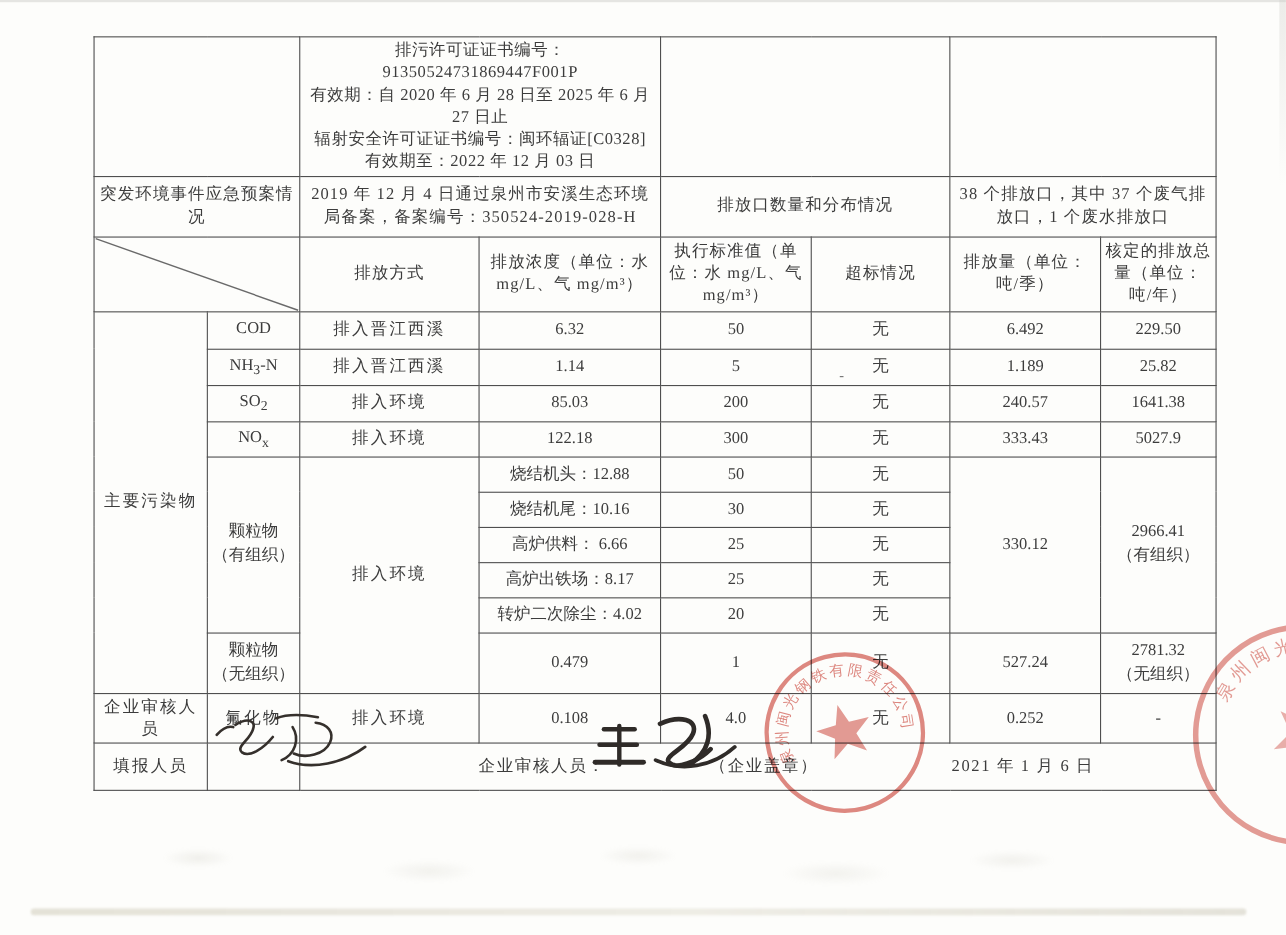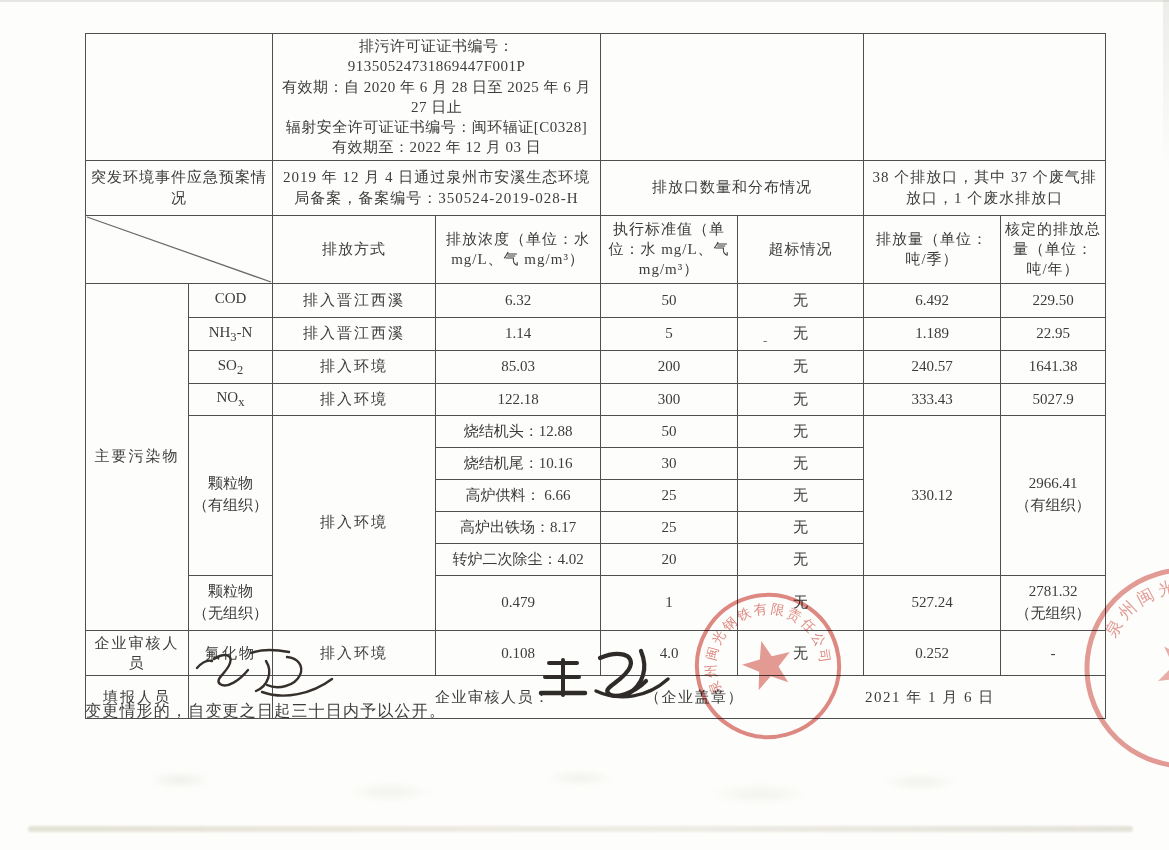--- a/index.html
+++ b/index.html
@@ -121,21 +121,21 @@
     <td>6.492</td>
     <td>229.50</td>
   </tr>
   <tr class="r5">
     <td><span>NH</span><sub>3</sub><span>-N</span></td>
     <td class="zh">排入晋江西溪</td>
     <td>1.14</td>
     <td>5</td>
     <td class="rel"><span class="dash-mark">-</span><span>无</span></td>
     <td>1.189</td>
-    <td>22.95</td>
+    <td>25.82</td>
   </tr>
   <tr class="r6">
     <td><span>SO</span><sub>2</sub><span></span></td>
     <td class="zh">排入环境</td>
     <td>85.03</td>
     <td>200</td>
     <td>无</td>
     <td>240.57</td>
     <td>1641.38</td>
   </tr>
@@ -219,21 +219,20 @@
         <span id="reviewer-label">企业审核人员：</span>
         <span id="seal-label">（企业盖章）</span>
         <span id="report-date">2021 年 1 月 6 日</span>
       </div>
     </td>
   </tr>
 </tbody>
   </table>
 
 <div id="declaration">
-  <div>变更情形的，自变更之日起三十日内予以公开。</div>
 </div>
 
 <div id="ghost-band" class="scan-artifact"></div>
 <div id="bottom-streak" class="scan-artifact"></div>
 
 <svg id="overlay">
 
   <g stroke="#35302c" stroke-width="2.4" fill="none" stroke-linecap="round" stroke-linejoin="round">
     <path d="M197 668 q 8 -9 15 -7"></path>
     <path d="M214 659 c 11 -7 19 -4 16 4 c -3 10 -16 16 -10 21 c 7 5 20 -4 28 -14"></path>

